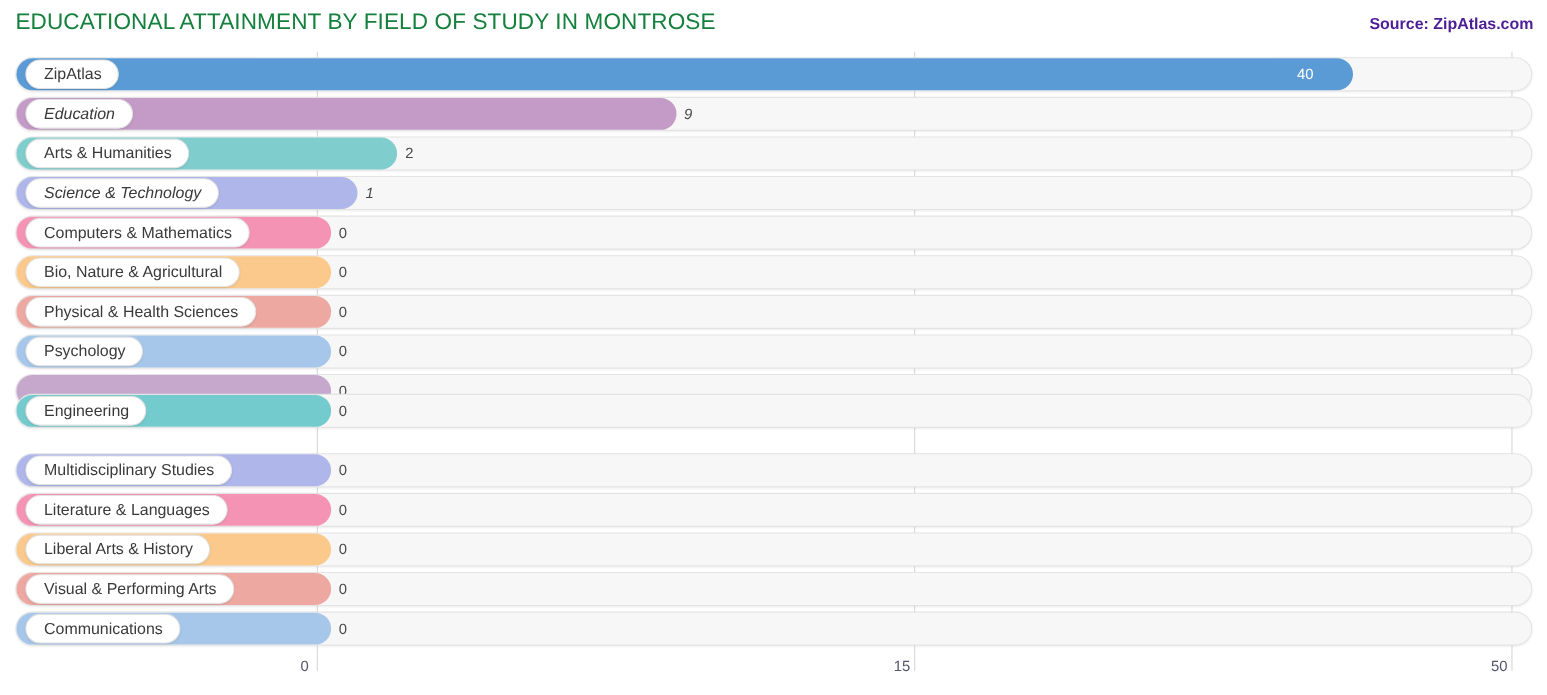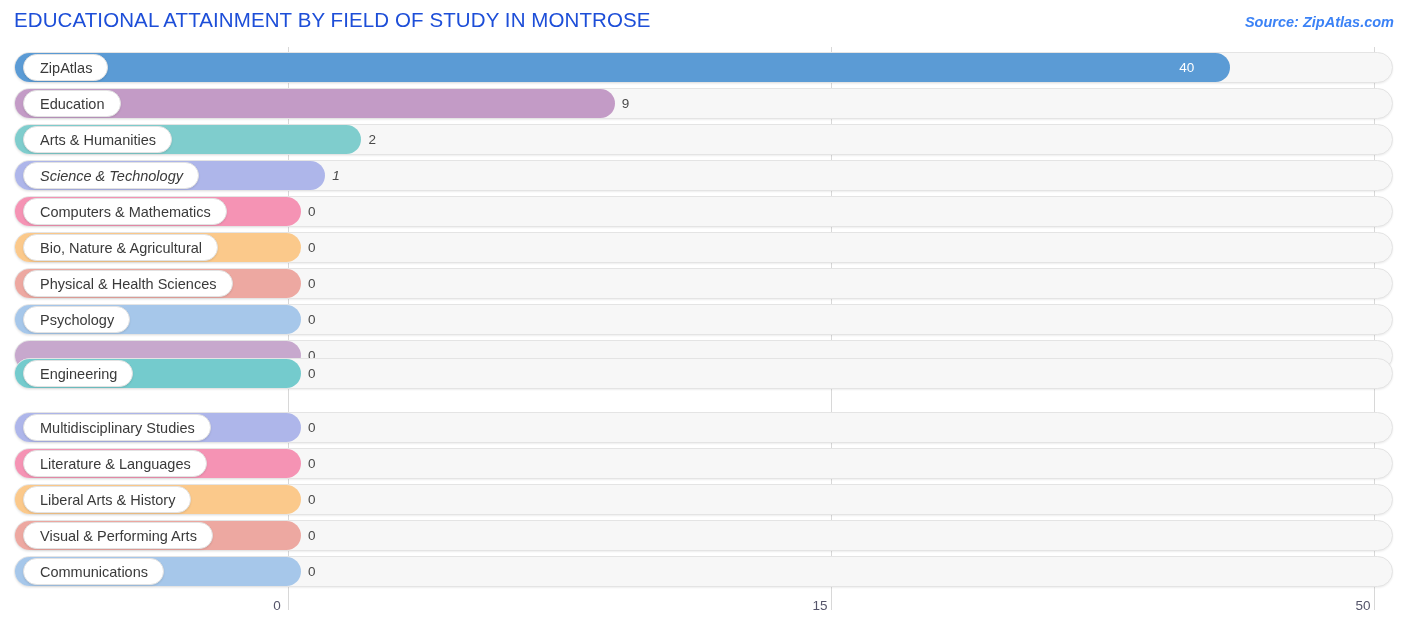--- a/index.html
+++ b/index.html
@@ -16,31 +16,30 @@
     height: 632px;
     background: #ffffff;
   }
 
   
   #chart-title {
     position: absolute;
     left: 14px; top: 8px;
     font-size: 20.5px;
     font-weight: 400;
-    color: #1d4ed8;
+    color: #15803d;
     letter-spacing: .1px;
     white-space: nowrap;
   }
   #source-note {
     position: absolute;
     right: 12px; top: 14px;
     font-size: 14.5px;
-    font-style: italic;
     font-weight: bold;
-    color: #3b82f6;
+    color: #4c1d95;
     white-space: nowrap;
   }
 
   
   #plot {
     position: absolute;
     left: 0; top: 47px;
     width: 1406px;
     height: 549px;
   }
@@ -138,21 +137,21 @@
       <div class="gridline" style="left: 831px;"></div>
       <div class="gridline" style="left: 1374px;"></div>
       <div class="row" style="top: 5px;">
         <div class="track"></div>
         <div class="bar" style="width: 1215.2px; background: rgb(91, 155, 213);"></div>
         <div class="pill">
           <span class="pill-label">ZipAtlas</span>
         </div>
         <div class="value inside" style="left: 1165.2px;">40</div>
       </div>
-      <div class="row" style="top: 41px;">
+      <div class="row" style="top: 41px; font-style: italic;">
         <div class="track"></div>
         <div class="bar" style="width: 599.8px; background: rgb(195, 155, 198);"></div>
         <div class="pill">
           <span class="pill-label">Education</span>
         </div>
         <div class="value" style="left: 607.8px;">9</div>
       </div>
       <div class="row" style="top: 77px;">
         <div class="track"></div>
         <div class="bar" style="width: 346.4px; background: rgb(127, 205, 205);"></div>

